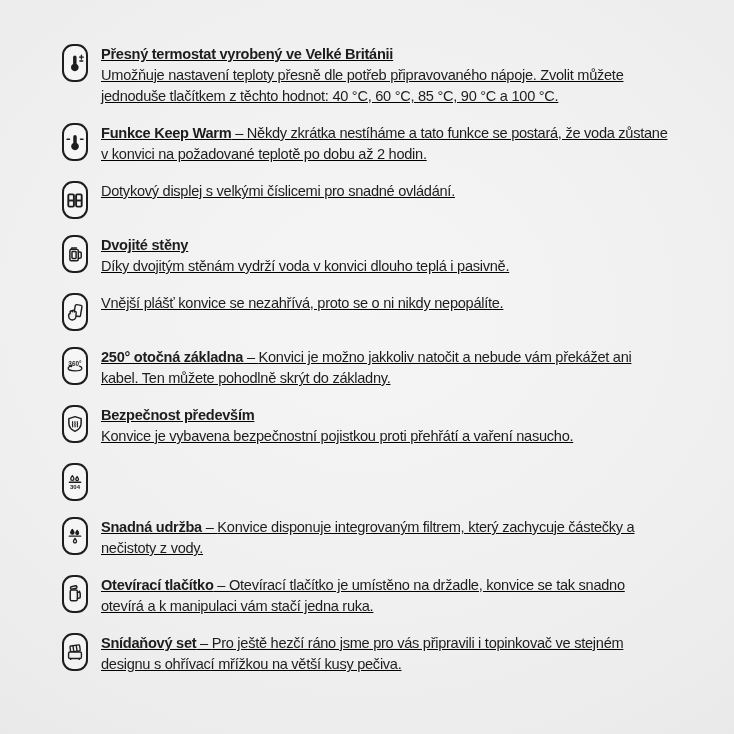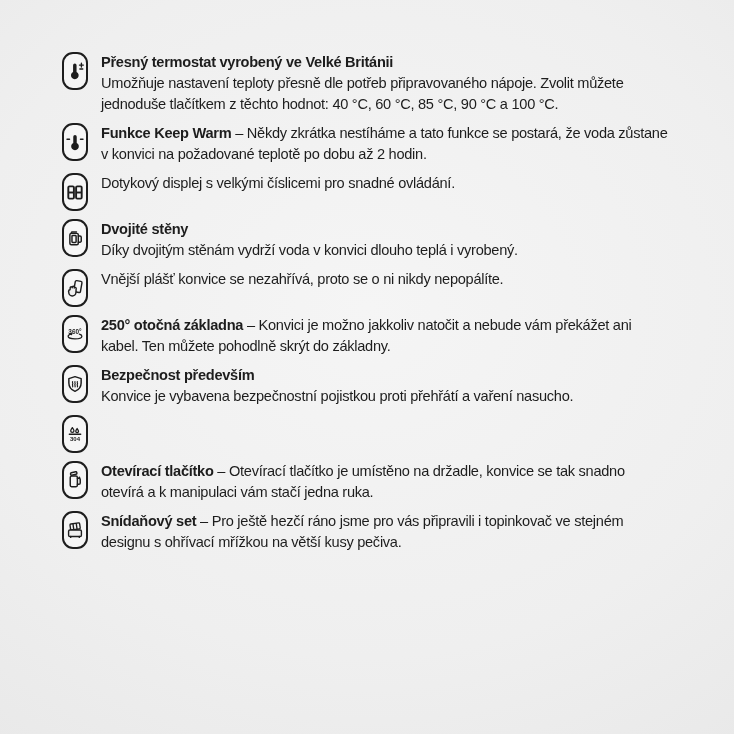--- a/index.html
+++ b/index.html
@@ -6,22 +6,22 @@
   html,body{ margin:0; padding:0; }
   body{
     width:734px; height:734px; overflow:hidden;
     font-family:"Liberation Sans", sans-serif;
   }
   .stage{
     position:relative; width:734px; height:734px;
     background: radial-gradient(110% 95% at 50% 42%, #f5f5f5 0%, #efefef 50%, #e4e4e4 100%);
   }
   .features{
-    position:absolute; left:62px; top:52px; width:606px;
-    display:flex; flex-direction:column; gap:8px;
+    position:absolute; left:62px; top:44px; width:606px;
+    display:flex; flex-direction:column; gap:16px;text-decoration:underline;
   }
   .row{ display:flex; gap:13px; align-items:flex-start; }
   .icon-box{
     flex:0 0 auto; width:26px; height:38px; box-sizing:border-box;
     border:2px solid var(--ink); border-radius:11px;
     display:flex; align-items:center; justify-content:center;
     color:var(--ink); background:rgba(255,255,255,.38);
   }
   .icon-box svg{ width:27px; height:27px; display:block; }
   .text{
@@ -72,21 +72,21 @@
 
   <div class="row block">
     <span class="icon-box">
           <svg viewBox="0 0 24 24" fill="none" stroke="currentColor" stroke-width="1.6" stroke-linecap="round" stroke-linejoin="round">
             <path d="M7.7 6.4 8.6 4.8h5"></path>
             <rect x="6.4" y="6.4" width="9.2" height="12.4" rx="1.6"></rect>
             <rect x="8.7" y="8.8" width="4.5" height="7.6" rx="0.8"></rect>
             <path d="M15.6 9.2h1.8a1.4 1.4 0 0 1 1.4 1.4v4a1.4 1.4 0 0 1-1.4 1.4h-1.8"></path>
           </svg>
         </span>
-    <p class="text"><strong class="title">Dvojité stěny</strong><span class="body">Díky dvojitým stěnám vydrží voda v konvici dlouho teplá i vyrobený.</span></p>
+    <p class="text"><strong class="title">Dvojité stěny</strong><span class="body">Díky dvojitým stěnám vydrží voda v konvici dlouho teplá i pasivně.</span></p>
   </div>
 
   <div class="row block">
     <span class="icon-box">
           <svg viewBox="0 0 24 24" fill="none" stroke="currentColor" stroke-width="1.55" stroke-linecap="round" stroke-linejoin="round">
             <g transform="rotate(10 15 10)">
               <rect x="11.4" y="3.7" width="7.4" height="12.4" rx="1.4"></rect>
             </g>
             <path d="M5 15c0-.9.7-1.6 1.6-1.6l.2-2.3a1.1 1.1 0 0 1 2.2 0v-.5a1.1 1.1 0 0 1 2.2 0v.8a1.1 1.1 0 0 1 2.1.3l-.3 4.7a3.9 3.9 0 0 1-7.8-.3z" fill="#EFEFEF"></path>
           </svg>
@@ -119,20 +119,31 @@
     <span class="icon-box">
           <svg viewBox="0 0 24 24" fill="none" stroke="currentColor" stroke-width="1.4" stroke-linecap="round" stroke-linejoin="round">
             <path d="M9.1 4.5c1.1 1.5 1.8 2.5 1.8 3.4a1.8 1.8 0 1 1-3.6 0c0-.9.7-1.9 1.8-3.4z"></path>
             <path d="M14.3 5.5c.9 1.2 1.5 2.1 1.5 2.9a1.5 1.5 0 1 1-3 0c0-.8.6-1.7 1.5-2.9z"></path>
             <path d="M5.8 11.7h12.4" stroke-width="1.5"></path>
             <text x="12" y="19.4" text-anchor="middle" font-size="6.6" font-weight="700" fill="currentColor" stroke="none" font-family="Liberation Sans, sans-serif">304</text>
           </svg>
         </span>
   </div>
 
+  <div class="row">
+    <span class="icon-box">
+          <svg viewBox="0 0 24 24" fill="none" stroke="currentColor" stroke-width="1.4" stroke-linecap="round" stroke-linejoin="round">
+            <path d="M9.1 4.3c1.1 1.5 1.8 2.5 1.8 3.4a1.8 1.8 0 1 1-3.6 0c0-.9.7-1.9 1.8-3.4z" fill="currentColor"></path>
+            <path d="M14.4 5.3c.9 1.2 1.5 2.1 1.5 2.9a1.5 1.5 0 1 1-3 0c0-.8.6-1.7 1.5-2.9z" fill="currentColor"></path>
+            <path d="M5.8 11.6h12.4" stroke-width="1.5"></path>
+            <path d="M12 14.1c1 1.4 1.7 2.3 1.7 3.2a1.7 1.7 0 1 1-3.4 0c0-.9.7-1.8 1.7-3.2z"></path>
+          </svg>
+        </span>
+    <p class="text"><strong class="title">Snadná udržba</strong><span class="sep"> – </span><span class="body">Konvice disponuje integrovaným filtrem, který zachycuje částečky a nečistoty z vody.</span></p>
+  </div>
 
   <div class="row">
     <span class="icon-box">
           <svg viewBox="0 0 24 24" fill="none" stroke="currentColor" stroke-width="1.6" stroke-linecap="round" stroke-linejoin="round">
             <rect x="7.1" y="3" width="7" height="2.7" rx="1.1" transform="rotate(-12 10.6 4.4)"></rect>
             <rect x="6.8" y="7.2" width="7.8" height="11.6" rx="1.5"></rect>
             <path d="M14.6 9.6h1.7a1.4 1.4 0 0 1 1.4 1.4v3.8a1.4 1.4 0 0 1-1.4 1.4h-1.7"></path>
             <path d="M16.8 9.6V8.4"></path>
           </svg>
         </span>

